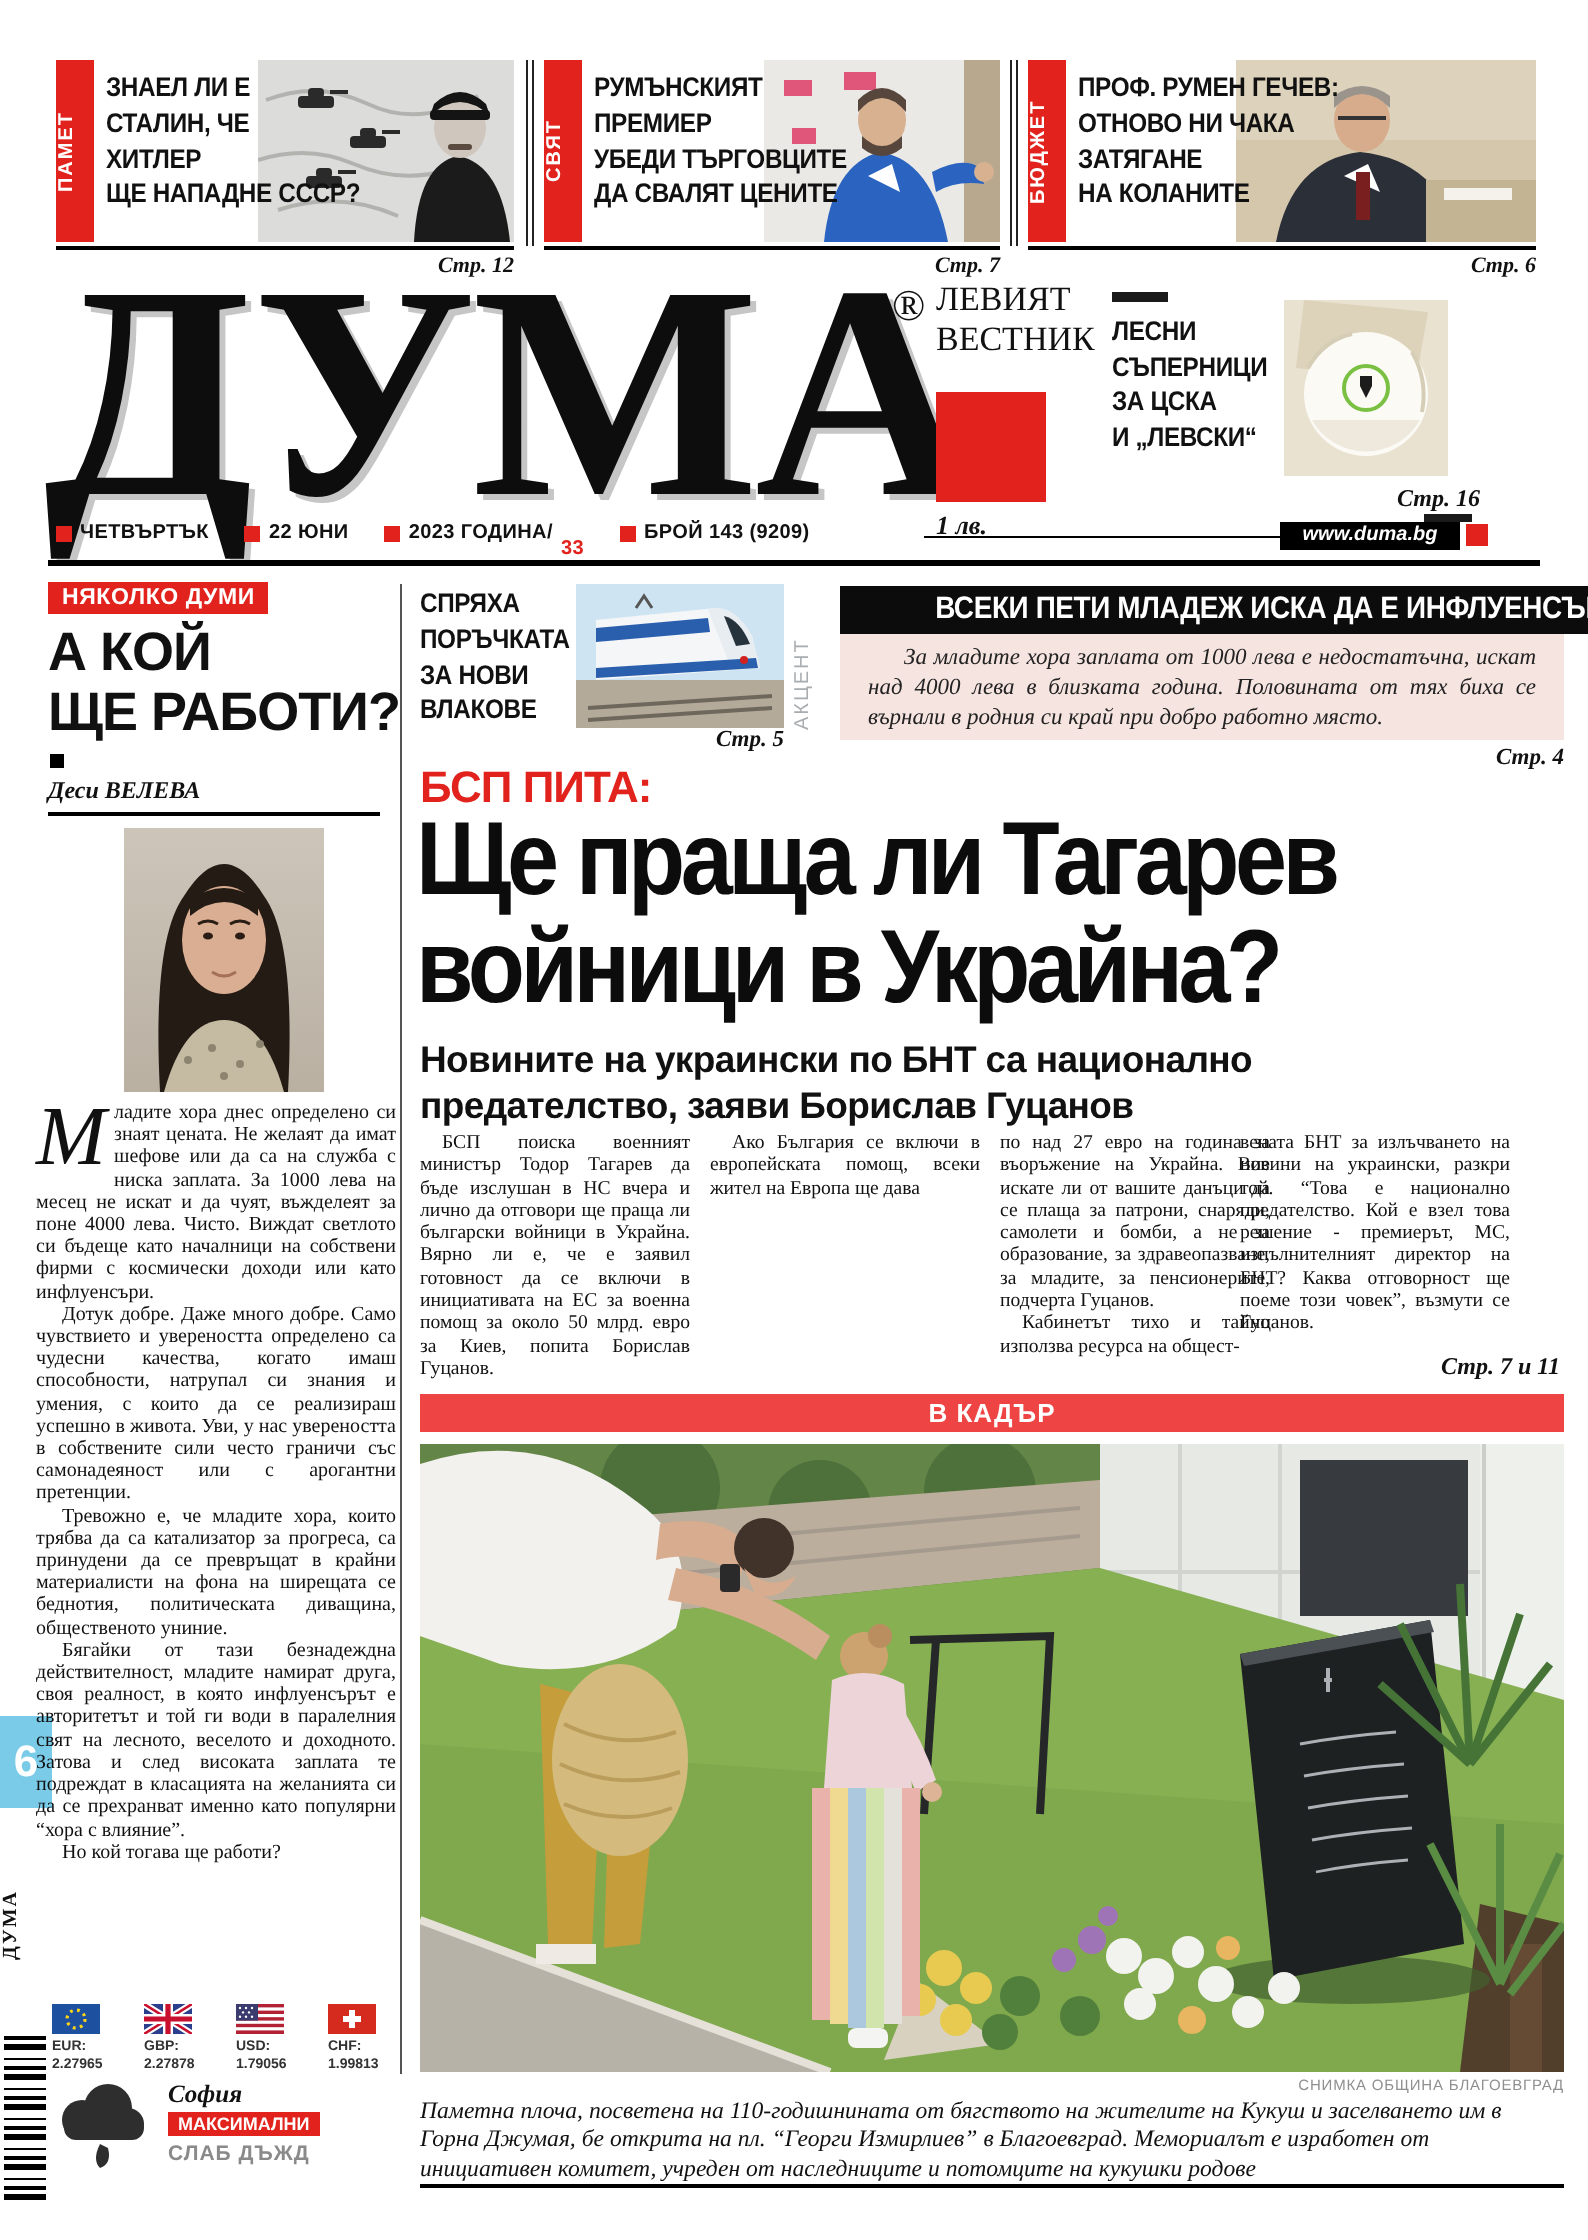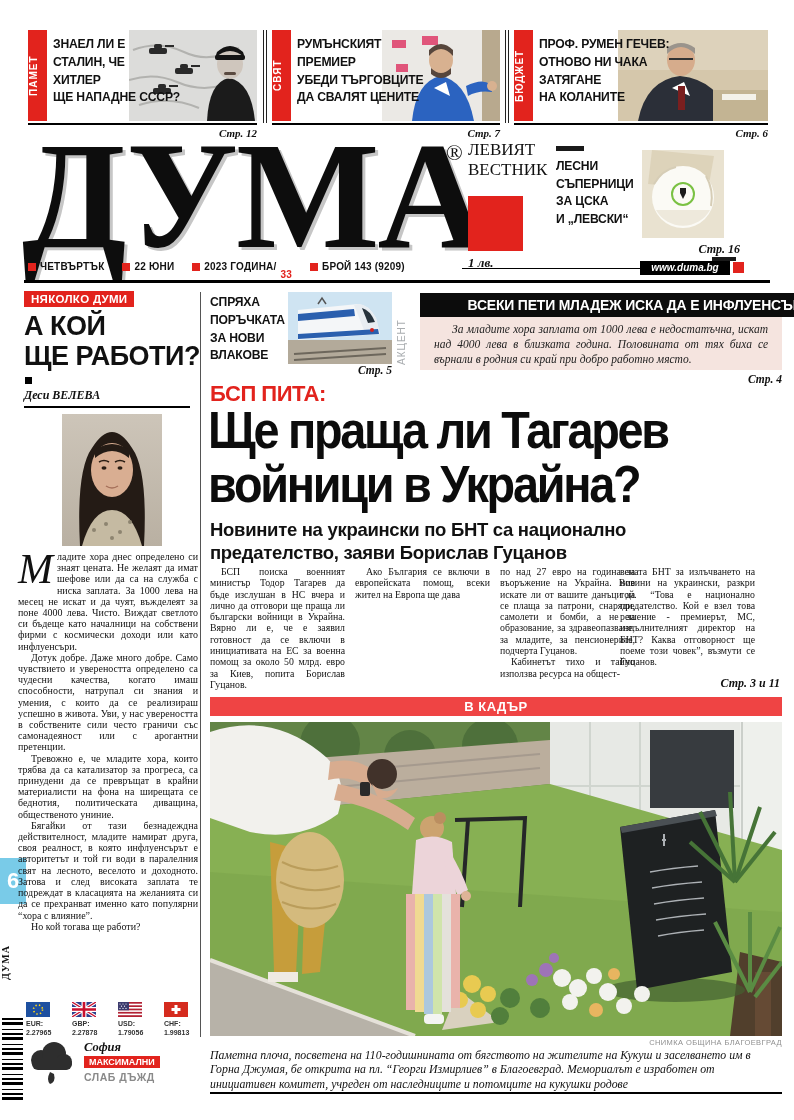--- a/index.html
+++ b/index.html
@@ -415,21 +415,21 @@
   <div class="cols" style="left:355px;">
     <p class="ind">Ако България се включи в европейската помощ, всеки жител на Европа ще дава</p>
   </div>
   <div class="cols" style="left:500px;">
     <p>по над 27 евро на година за въоръжение на Украйна. Вие искате ли от вашите данъци да се плаща за патрони, снаряди, самолети и бомби, а не за образование, за здравеопазване, за младите, за пенсионерите, подчерта Гуцанов.</p>
     <p class="ind">Кабинетът тихо и тайно използва ресурса на общест-</p>
   </div>
   <div class="cols" style="left:620px;height:108px;">
     <p>вената БНТ за излъчването на новини на украински, разкри той. “Това е национално предателство. Кой е взел това решение - премиерът, МС, изпълнителният директор на БНТ? Каква отговорност ще поеме този човек”, възмути се Гуцанов.</p>
   </div>
-  <div class="art-pages">Стр. 3 и 11</div>
+  <div class="art-pages">Стр. 7 и 11</div>
 
   <div class="vk-bar">В КАДЪР</div>
   <svg class="vk-photo" width="572" height="314" viewBox="0 0 572 314">
     <rect width="572" height="314" fill="#8cb455"></rect>
     <rect x="0" y="0" width="340" height="96" fill="#5d8040"></rect>
     <g fill="#476b33">
         <circle cx="40" cy="30" r="26"></circle>
         <circle cx="120" cy="22" r="30"></circle>
         <circle cx="200" cy="34" r="26"></circle>
         <circle cx="280" cy="24" r="28"></circle>

